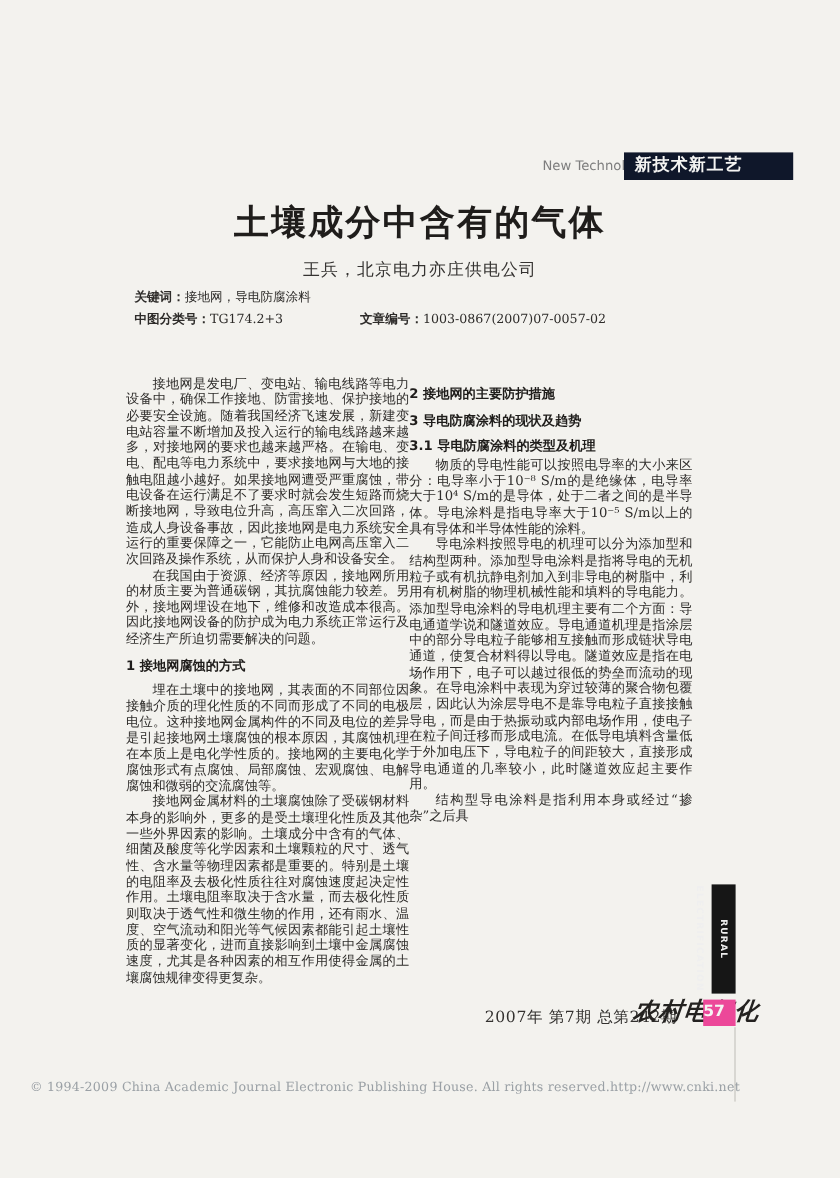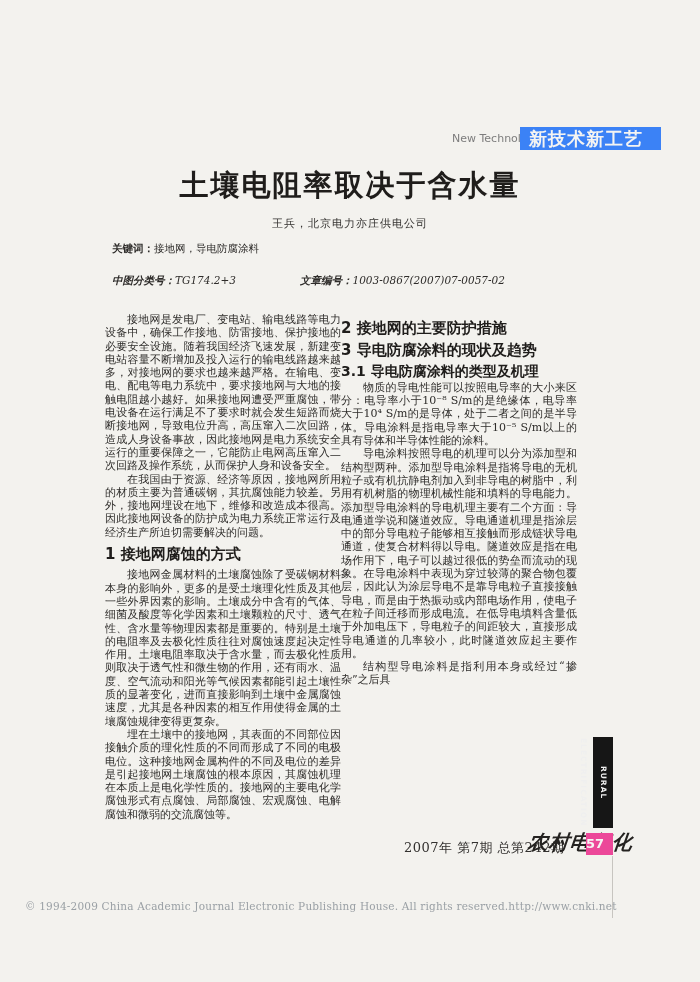--- a/index.html
+++ b/index.html
@@ -8,57 +8,57 @@
     background:#f3f2ee; overflow:hidden;
     font-family:"DejaVu Serif", serif; color:#2e2c2a;
   }
   
   .hdr-eyebrow {
     position:absolute; top:132px; left:452px;
     font-family:"DejaVu Sans", sans-serif; font-size:11px; color:#7d7d7d;
   }
   .hdr-badge {
     position:absolute; top:127px; left:520px; width:141px; height:23px;
-    background:#3b82f6; color:#f4f4f2;
-    font-family:"DejaVu Sans", sans-serif; font-weight:bold; font-size:18px;
+    background:#0f172a; color:#f4f4f2;
+    font-family:"DejaVu Sans", sans-serif; font-weight:bold; font-size:14px;
     line-height:23px; padding-left:9px; box-sizing:border-box; letter-spacing:1px;
   }
   
   .title {
     position:absolute; top:166px; left:0; width:700px; text-align:center;
     font-size:29px; font-weight:bold; letter-spacing:2px; color:#1f1d1b;
   }
   .byline {
     position:absolute; top:216px; left:0; width:700px; text-align:center;
-    font-size:11px; letter-spacing:1px; color:#353331;
+    font-size:14px; letter-spacing:1px; color:#353331;
   }
   
   .meta-block {
     position:absolute; top:241px; left:112px; width:478px;
     font-size:10.5px; line-height:15.5px; text-align:justify;
   }
   .meta-block .lbl { font-family:"DejaVu Sans", sans-serif; font-weight:bold; }
-  .meta-row { display:flex; margin-top:16px;font-style:italic; }
+  .meta-row { display:flex; margin-top:2px; }
   .meta-item-1 { width:188px; }
   .meta-item-2 { width:128px; }
   .meta-item-3 { flex:1; }
   
   .columns {
     position:absolute; top:313px; left:105px; width:487px; height:540px;
     display:flex; gap:0; overflow:hidden;
   }
   .col { width:236px; font-size:11px; line-height:13.3px; text-align:justify; }
   .col p.blk-p { margin:0; text-indent:2em; }
   .col .blk-h2 {
     font-family:"DejaVu Sans", sans-serif; font-weight:bold;
-    font-size:15px; margin:9px 0 7px 0; text-indent:0; color:#1f1d1b;
+    font-size:11px; margin:9px 0 7px 0; text-indent:0; color:#1f1d1b;
   }
   .col .blk-h3 {
     font-family:"DejaVu Sans", sans-serif; font-weight:bold;
-    font-size:14px; margin:4px 0 3px 0; text-indent:0; color:#1f1d1b;
+    font-size:11px; margin:4px 0 3px 0; text-indent:0; color:#1f1d1b;
   }
   
   .side-bar {
     position:absolute; left:593px; top:737px; width:20px; height:91px;
     background:#161616; color:#efefef;
     writing-mode:vertical-rl;
     font-family:"DejaVu Sans", sans-serif; font-weight:bold; font-size:7.5px;
     letter-spacing:1px; text-align:center; line-height:20px;
   }
   .side-rule {
@@ -86,21 +86,21 @@
   .copyright .cr-url { }
 </style>
 </head>
 <body>
 
 <div class="page">
 
   <span class="hdr-eyebrow">New Technology</span>
   <div class="hdr-badge">新技术新工艺</div>
 
-  <div class="title">土壤电阻率取决于含水量</div>
+  <div class="title">土壤成分中含有的气体</div>
   <div class="byline">王兵，北京电力亦庄供电公司</div>
 
   <div class="meta-block">
     <div>
       <span class="lbl">关键词：</span><span>接地网，导电防腐涂料</span>
     </div>
     <div class="meta-row">
       <span class="meta-item-1">
         <span class="lbl">中图分类号：</span><span>TG174.2+3</span>
       </span>
@@ -108,22 +108,22 @@
         <span class="lbl">文章编号：</span><span>1003-0867(2007)07-0057-02</span>
       </span>
     </div>
   </div>
 
   <div class="columns">
     <div class="col">
         <p class="blk-p">接地网是发电厂、变电站、输电线路等电力设备中，确保工作接地、防雷接地、保护接地的必要安全设施。随着我国经济飞速发展，新建变电站容量不断增加及投入运行的输电线路越来越多，对接地网的要求也越来越严格。在输电、变电、配电等电力系统中，要求接地网与大地的接触电阻越小越好。如果接地网遭受严重腐蚀，带电设备在运行满足不了要求时就会发生短路而烧断接地网，导致电位升高，高压窜入二次回路，造成人身设备事故，因此接地网是电力系统安全运行的重要保障之一，它能防止电网高压窜入二次回路及操作系统，从而保护人身和设备安全。</p>
         <p class="blk-p">在我国由于资源、经济等原因，接地网所用的材质主要为普通碳钢，其抗腐蚀能力较差。另外，接地网埋设在地下，维修和改造成本很高。因此接地网设备的防护成为电力系统正常运行及经济生产所迫切需要解决的问题。</p>
         <div class="blk-h2">1 接地网腐蚀的方式</div>
+        <p class="blk-p">埋在土壤中的接地网，其表面的不同部位因接触介质的理化性质的不同而形成了不同的电极电位。这种接地网金属构件的不同及电位的差异是引起接地网土壤腐蚀的根本原因，其腐蚀机理在本质上是电化学性质的。接地网的主要电化学腐蚀形式有点腐蚀、局部腐蚀、宏观腐蚀、电解腐蚀和微弱的交流腐蚀等。</p>
         <p class="blk-p">接地网金属材料的土壤腐蚀除了受碳钢材料本身的影响外，更多的是受土壤理化性质及其他一些外界因素的影响。土壤成分中含有的气体、细菌及酸度等化学因素和土壤颗粒的尺寸、透气性、含水量等物理因素都是重要的。特别是土壤的电阻率及去极化性质往往对腐蚀速度起决定性作用。土壤电阻率取决于含水量，而去极化性质则取决于透气性和微生物的作用，还有雨水、温度、空气流动和阳光等气候因素都能引起土壤性质的显著变化，进而直接影响到土壤中金属腐蚀速度，尤其是各种因素的相互作用使得金属的土壤腐蚀规律变得更复杂。</p>
-        <p class="blk-p">埋在土壤中的接地网，其表面的不同部位因接触介质的理化性质的不同而形成了不同的电极电位。这种接地网金属构件的不同及电位的差异是引起接地网土壤腐蚀的根本原因，其腐蚀机理在本质上是电化学性质的。接地网的主要电化学腐蚀形式有点腐蚀、局部腐蚀、宏观腐蚀、电解腐蚀和微弱的交流腐蚀等。</p>
       </div>
     <div class="col">
         <div class="blk-h2">2 接地网的主要防护措施</div>
         <div class="blk-h2">3 导电防腐涂料的现状及趋势</div>
         <div class="blk-h3">3.1 导电防腐涂料的类型及机理</div>
         <p class="blk-p">物质的导电性能可以按照电导率的大小来区分：电导率小于10⁻⁸ S/m的是绝缘体，电导率大于10⁴ S/m的是导体，处于二者之间的是半导体。导电涂料是指电导率大于10⁻⁵ S/m以上的具有导体和半导体性能的涂料。</p>
         <p class="blk-p">导电涂料按照导电的机理可以分为添加型和结构型两种。添加型导电涂料是指将导电的无机粒子或有机抗静电剂加入到非导电的树脂中，利用有机树脂的物理机械性能和填料的导电能力。添加型导电涂料的导电机理主要有二个方面：导电通道学说和隧道效应。导电通道机理是指涂层中的部分导电粒子能够相互接触而形成链状导电通道，使复合材料得以导电。隧道效应是指在电场作用下，电子可以越过很低的势垒而流动的现象。在导电涂料中表现为穿过较薄的聚合物包覆层，因此认为涂层导电不是靠导电粒子直接接触导电，而是由于热振动或内部电场作用，使电子在粒子间迁移而形成电流。在低导电填料含量低于外加电压下，导电粒子的间距较大，直接形成导电通道的几率较小，此时隧道效应起主要作用。</p>
         <p class="blk-p">结构型导电涂料是指利用本身或经过“掺杂”之后具</p>
       </div>
   </div>

